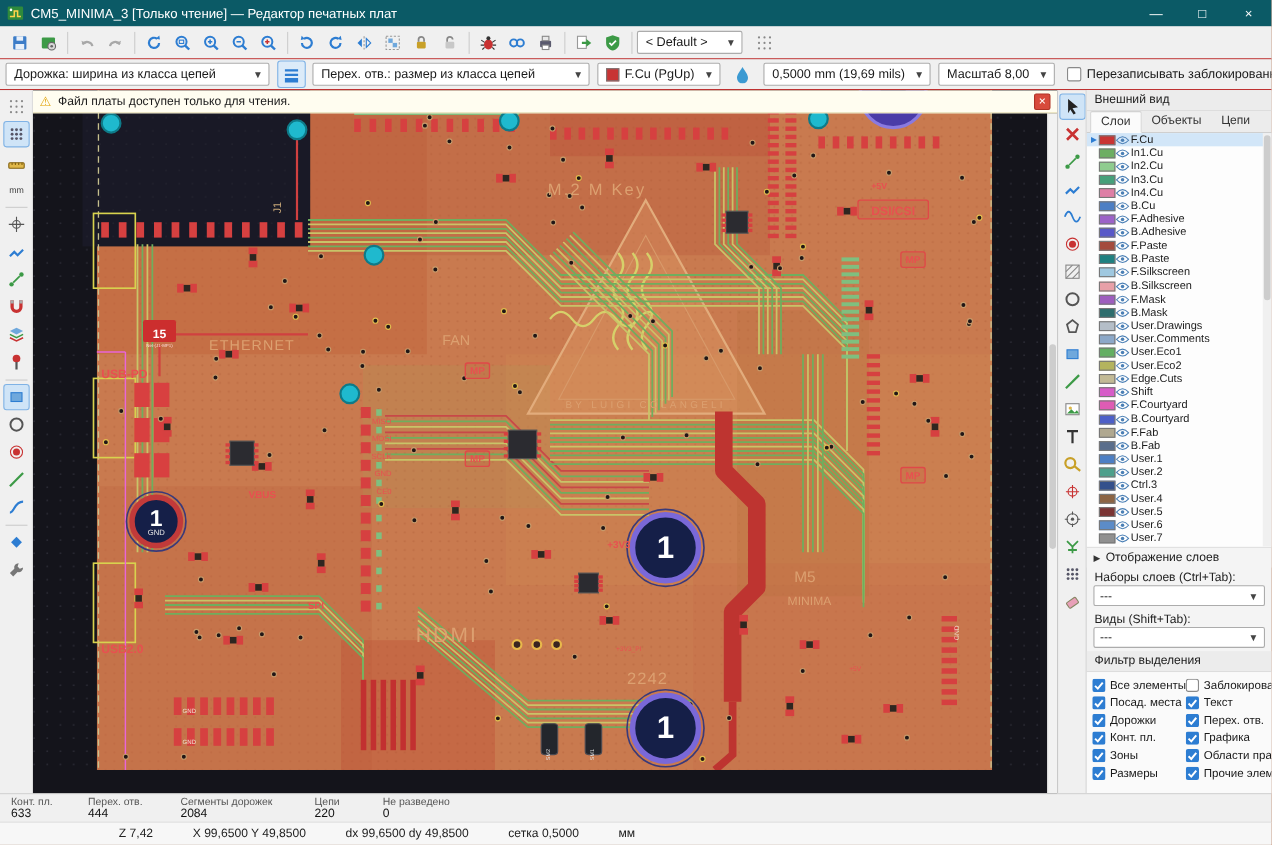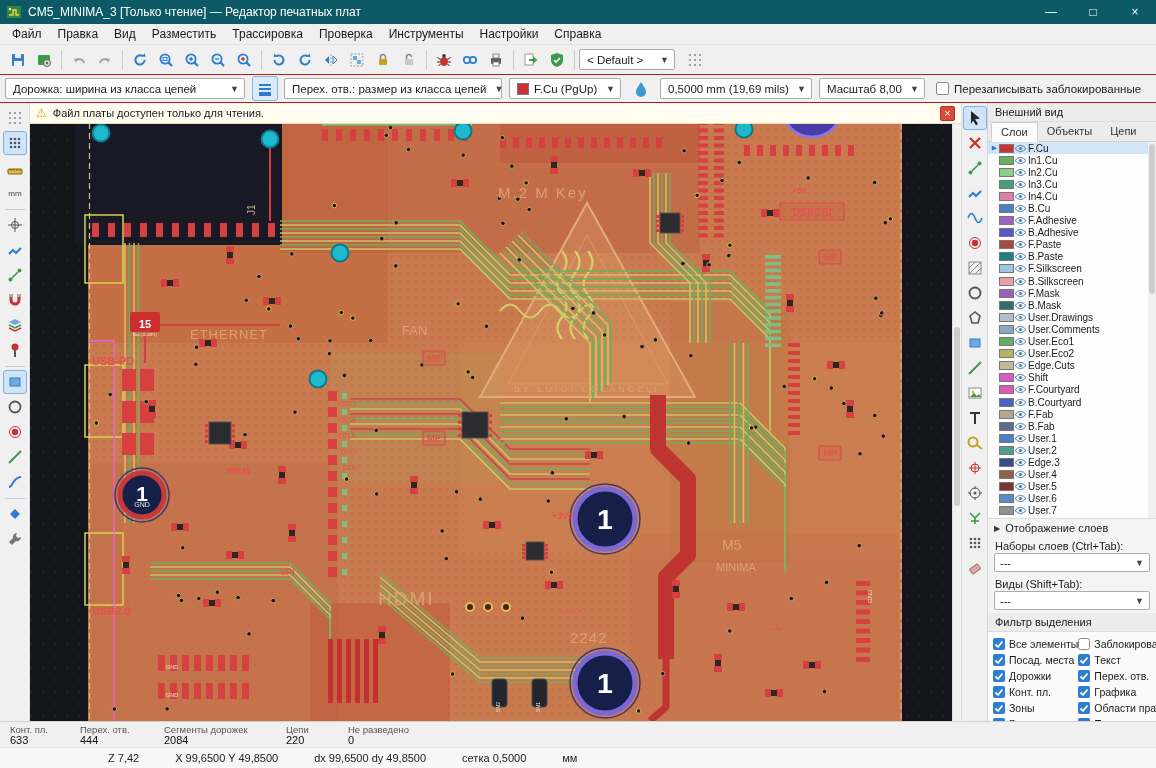--- a/index.html
+++ b/index.html
@@ -82,31 +82,20 @@
         </svg>
     </span>
     <span class="title-text">CM5_MINIMA_3 [Только чтение] — Редактор печатных плат</span>
     <div class="win-controls">
       <span class="winbtn">—</span>
       <span class="winbtn">□</span>
       <span class="winbtn close">×</span>
     </div>
   </div>
 
-  <div class="menubar" id="menubar">
-      <div class="menu-item">Файл</div>
-      <div class="menu-item">Правка</div>
-      <div class="menu-item">Вид</div>
-      <div class="menu-item">Разместить</div>
-      <div class="menu-item">Трассировка</div>
-      <div class="menu-item">Проверка</div>
-      <div class="menu-item">Инструменты</div>
-      <div class="menu-item">Настройки</div>
-      <div class="menu-item">Справка</div>
-    </div>
 
   <div class="toolbar" id="toolbar1">
       <div class="tbtn">
         <svg width="16" height="16" viewBox="0 0 16 16">
           <rect x="2" y="2" width="12" height="12" rx="1" fill="#3d7dc8"></rect>
           <rect x="5" y="2" width="6" height="4" fill="#e8f0fa"></rect>
           <rect x="4" y="9" width="8" height="5" fill="#e8f0fa"></rect>
         </svg>
       </div>
       <div class="tbtn">
@@ -265,21 +254,21 @@
     <div class="combo" style="width:240px">
       <span>Дорожка: ширина из класса цепей</span>
         <span class="dd">▼</span>
     </div>
     <div class="tbtn" style="border:1px solid #7fb2e5;background:#dcebf9">
       <svg width="16" height="16" viewBox="0 0 16 16">
           <path d="M2 4h12M2 8h12" stroke="#2d7dd2" stroke-width="2"></path>
           <path d="M2 13h12" stroke="#2d7dd2" stroke-width="4"></path>
         </svg>
     </div>
-    <div class="combo" style="width:218px;margin-left:6px">
+    <div class="combo" style="width:252px;margin-left:6px">
       <span>Перех. отв.: размер из класса цепей</span>
         <span class="dd">▼</span>
     </div>
     <div class="combo" style="width:112px">
       <span style="display:flex;align-items:center">
           <span class="lswatch" style="background: rgb(200, 52, 52);"></span>
       <span>F.Cu (PgUp)</span>
         </span>
         <span class="dd">▼</span>
     </div>
@@ -1493,21 +1482,21 @@
           </div>
           <div class="layer-row">
             <span class="larrow"></span>
             <span class="swatch" style="background:#34508C"></span>
             <span class="eye">
               <svg width="13" height="9" viewBox="0 0 13 9">
                 <path d="M1 4.5 Q6.5 -1.8 12 4.5 Q6.5 10.8 1 4.5Z" fill="none" stroke="#4a7fb5"></path>
                 <circle cx="6.5" cy="4.5" r="1.6" fill="#4a7fb5"></circle>
               </svg>
             </span>
-            <span class="lname">Edge.3</span>
+            <span class="lname">Ctrl.3</span>
           </div>
           <div class="layer-row">
             <span class="larrow"></span>
             <span class="swatch" style="background:#8C6444"></span>
             <span class="eye">
               <svg width="13" height="9" viewBox="0 0 13 9">
                 <path d="M1 4.5 Q6.5 -1.8 12 4.5 Q6.5 10.8 1 4.5Z" fill="none" stroke="#4a7fb5"></path>
                 <circle cx="6.5" cy="4.5" r="1.6" fill="#4a7fb5"></circle>
               </svg>
             </span>

